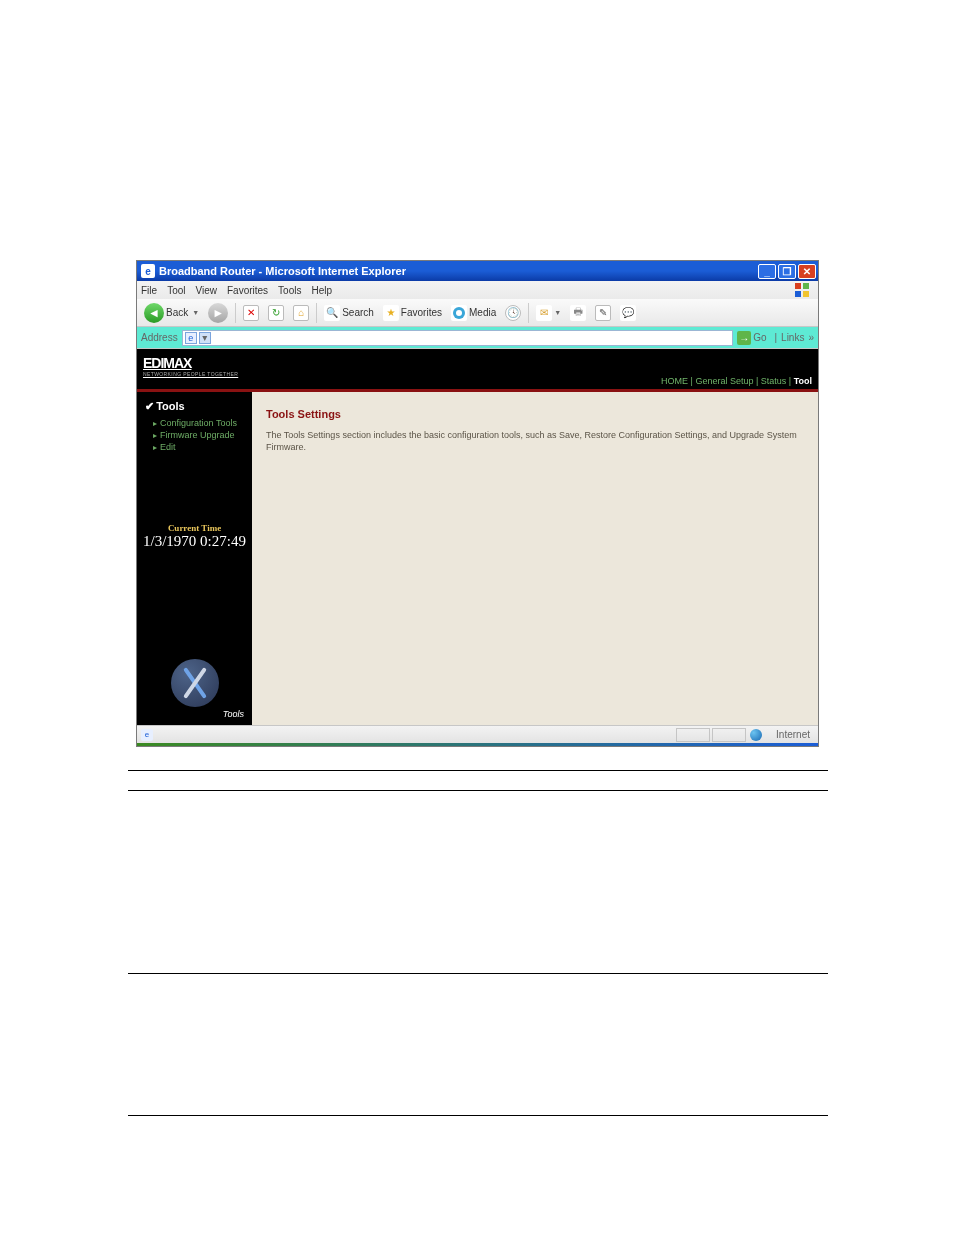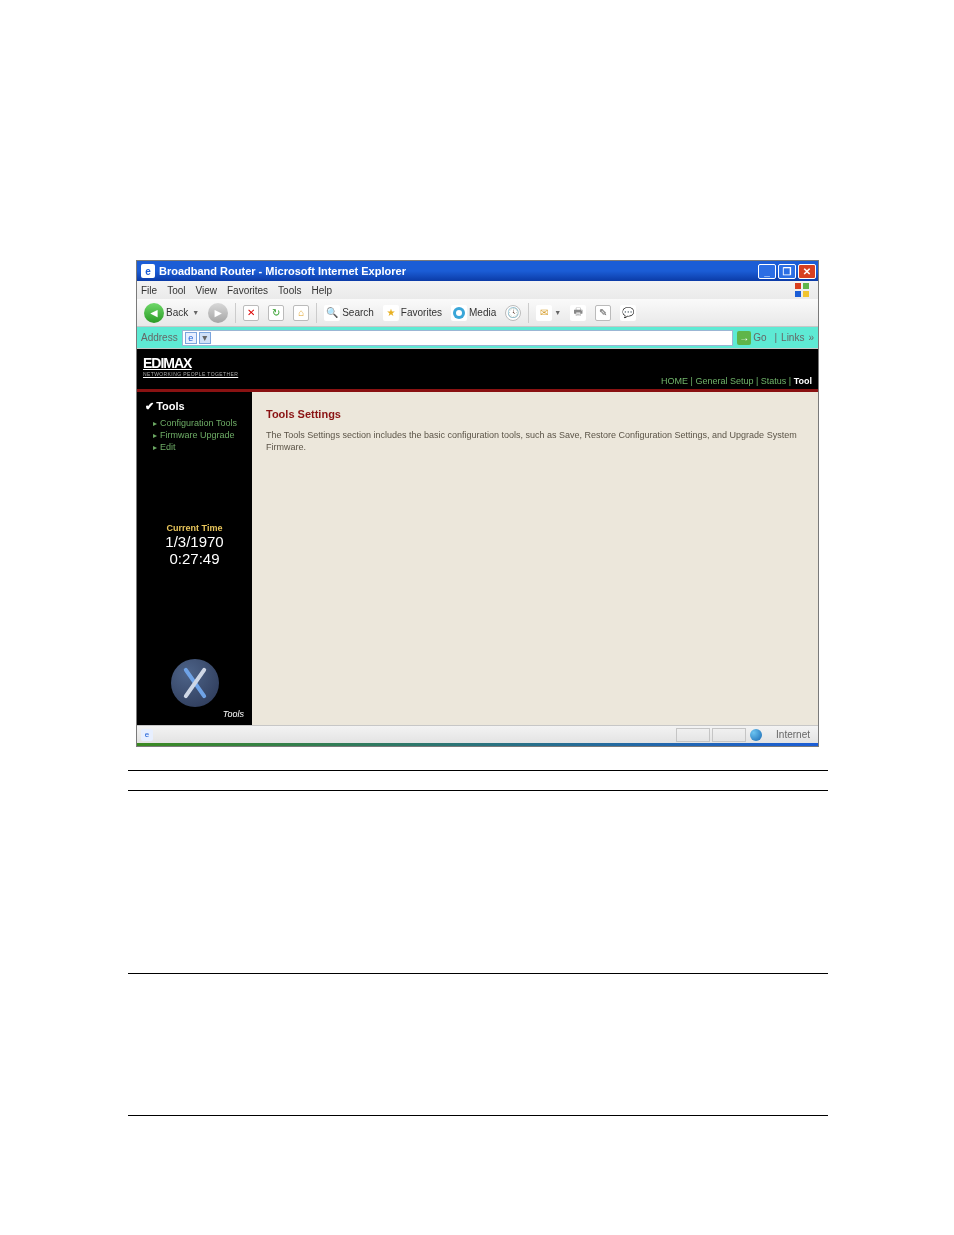--- a/index.html
+++ b/index.html
@@ -42,21 +42,21 @@
   .brand-bar .top-links .active { color: #fff; font-weight: bold; }
   .brand-bar .top-links .sepc { color: #6fb369; }
   .red-sep { height: 3px; background: #8a1212; }
   
   .router-body { flex: 1; display: flex; overflow: hidden; }
   .sidebar { width: 115px; background: #000; color: #fff; display: flex; flex-direction: column; font-size: 10px; }
   .sidebar .side-title { color: #fff; font-weight: bold; padding: 8px 8px 4px 8px; font-size: 11px; }
   .sidebar ul { list-style: none; padding-left: 16px; }
   .sidebar li { color: #6dab65; padding: 1px 0; cursor: pointer; display: flex; align-items: flex-end; gap: 3px; font-size: 9px; }
   .sidebar li::before { content: "▸"; color: #6dab65; font-size: 8px; }
-  .sidebar .curtime { margin-top: 70px; text-align: center; padding: 0 4px; }
+  .sidebar .curtime { margin-top: 70px; text-align: center; padding: 0 4px; font-family: Liberation Serif, serif; }
   .sidebar .curtime .ct-lbl { color: #e8c55b; font-weight: bold; font-size: 9px; }
   .sidebar .curtime .ct-val { color: #fff; font-size: 15px; }
   .sidebar .side-foot { margin-top: auto; text-align: center; padding-bottom: 6px; }
   .sidebar .side-foot .tool-ico { width: 48px; height: 48px; margin: 0 auto 2px; border-radius: 50%; background: radial-gradient(circle at 35% 30%, #4d6388, #2a3654); display: flex; align-items: center; justify-content: center; position: relative; overflow: hidden; }
   .sidebar .side-foot .tool-ico .scr1 { position: absolute; width: 4px; height: 36px; background: #6fa3e7; transform: rotate(-35deg); border-radius: 2px; }
   .sidebar .side-foot .tool-ico .scr2 { position: absolute; width: 4px; height: 36px; background: #cfd7e5; transform: rotate(35deg); border-radius: 2px; }
   .sidebar .side-foot .foot-lbl { font-style: italic; font-size: 9px; color: #fff; text-align: right; padding-right: 8px; }
   
   .main { flex: 1; background: #ece7db; padding: 16px 14px; }
   .main h2 { color: #8a1212; font-size: 11px; font-weight: bold; margin-bottom: 10px; font-family: Arial; }

